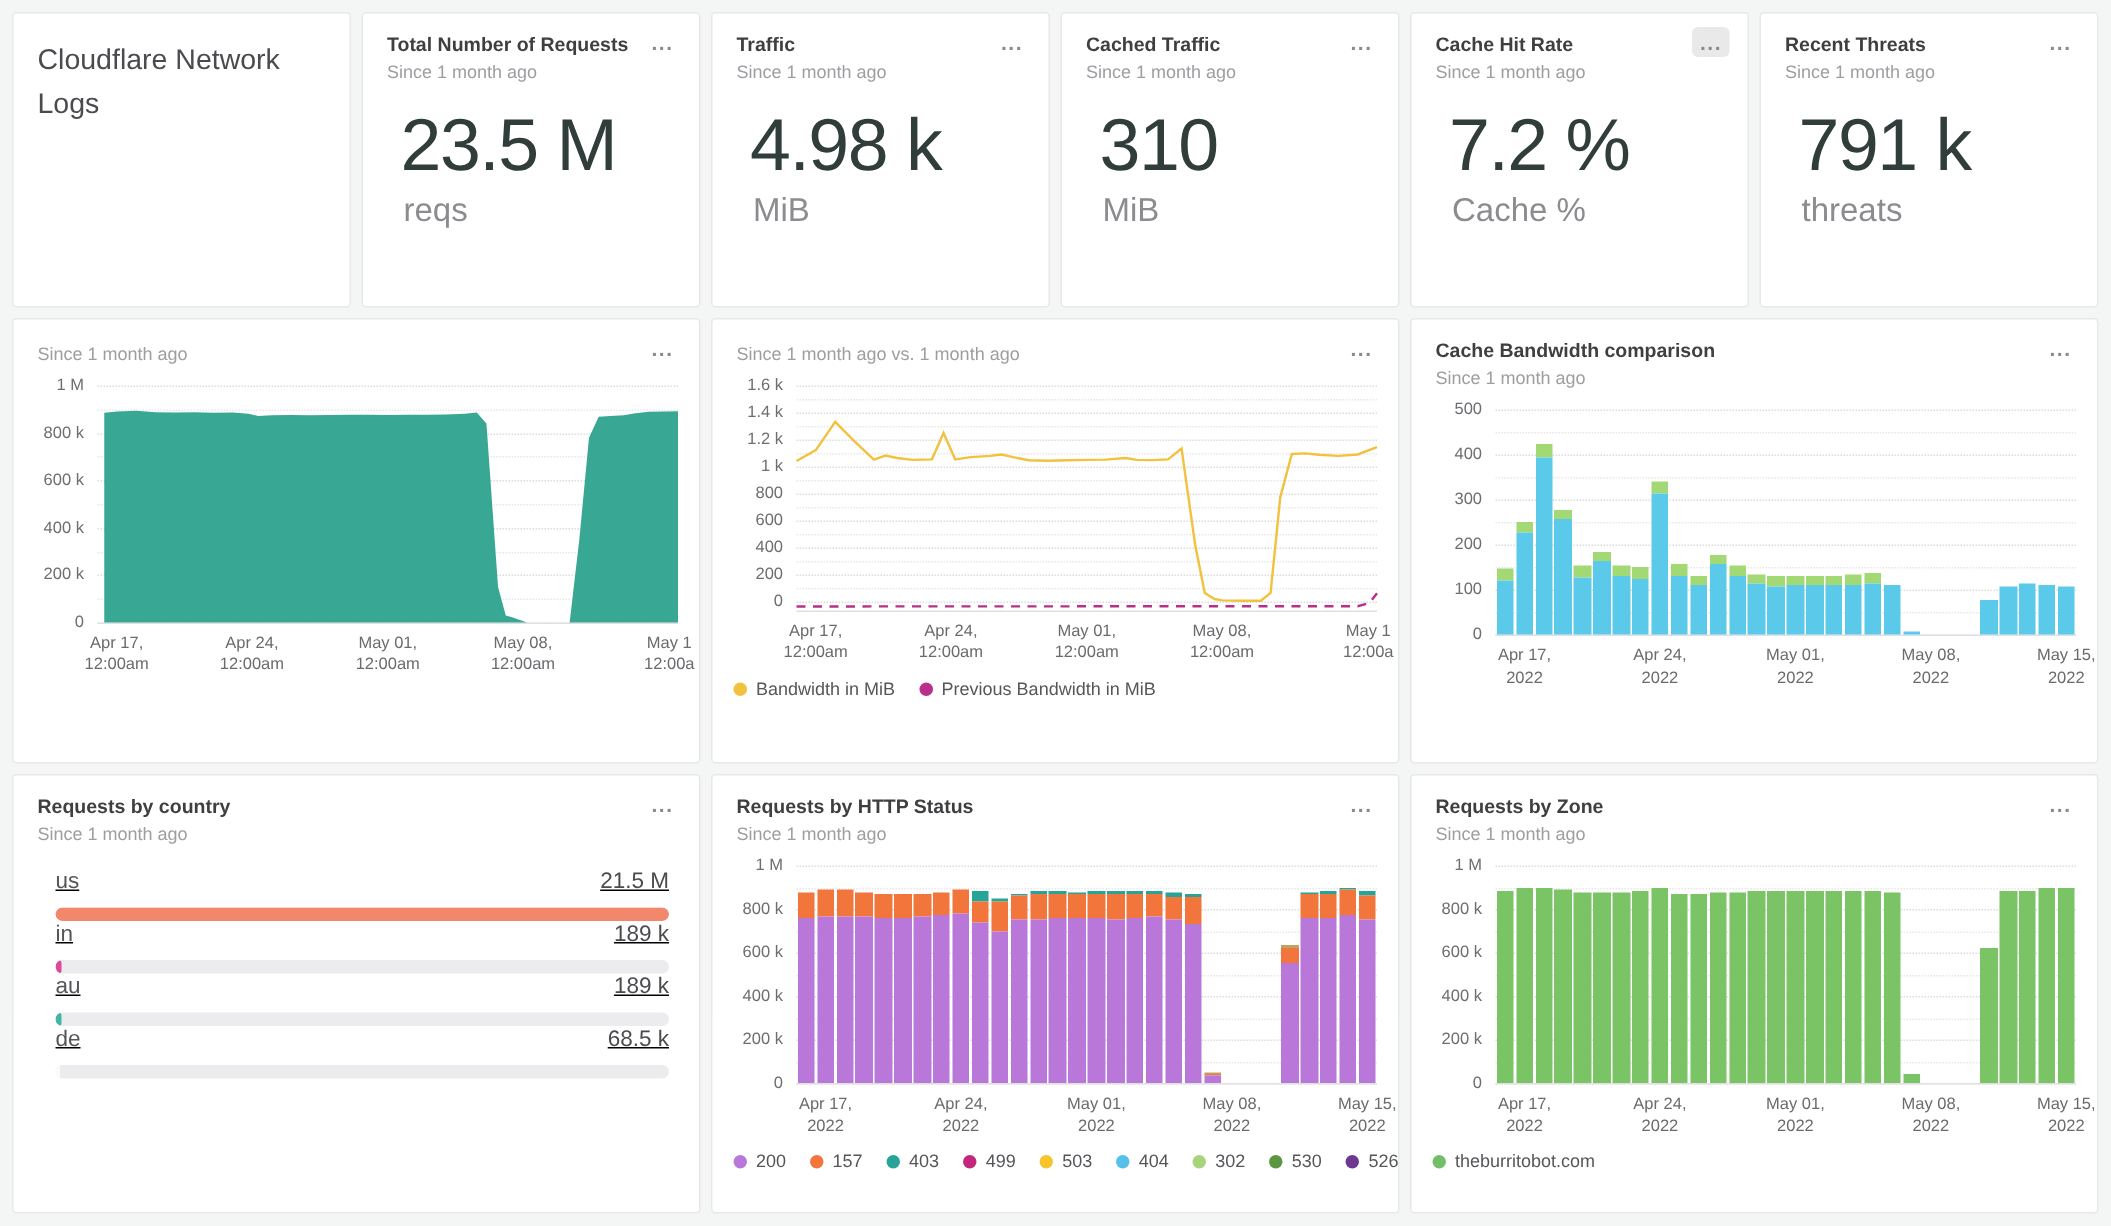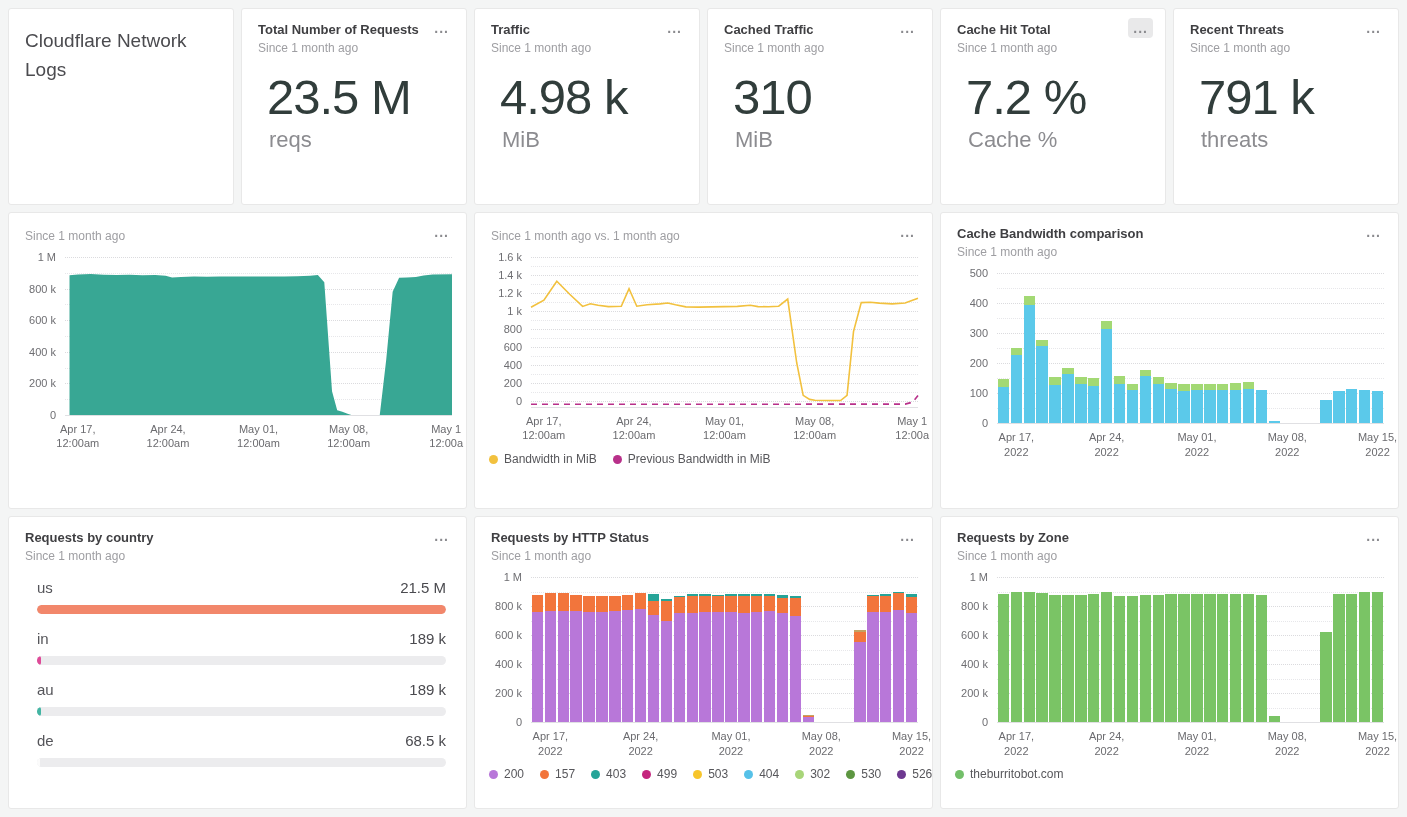--- a/index.html
+++ b/index.html
@@ -34,21 +34,21 @@
   .ytick { position:absolute; right:calc(100% + 9px); transform:translateY(-50%); font-size:11px; color:#6E6E72; white-space:nowrap; }
   .bar { position:absolute; display:flex; flex-direction:column; }
   .bar > div { width:100%; }
   .xlabels { position:relative; height:32px; margin-top:7px; }
   .xtick { position:absolute; transform:translateX(-50%); text-align:center; font-size:11px; color:#6B6B6F; line-height:1.3; white-space:nowrap; }
   .legend { display:flex; gap:16px; margin:6px 0 0 14px; align-items:center; flex-wrap:nowrap; }
   .legend-item { display:flex; align-items:center; gap:6px; font-size:12px; color:#57575B; cursor:pointer; white-space:nowrap; }
   .legend-dot { width:9px; height:9px; border-radius:50%; flex:none; }
   
   .country-list { margin:16px 20px 0 28px; }
-  .country-row { margin-bottom:16px; }
+  .country-row { margin-bottom:0;text-decoration:underline; }
   .country-line { display:flex; justify-content:space-between; align-items:baseline; font-size:15px; color:#55555A; margin-bottom:9px; }
   .country-val { color:#4A4A4F; }
   .country-track { height:9px; background:#ECECEE; border-radius:5px; overflow:hidden; position:relative; }
   .country-fill { position:absolute; left:0; top:0; bottom:0; border-radius:5px; min-width:3px; }
 </style>
 </head>
 <body>
 
 <div class="dashboard">
 
@@ -89,21 +89,21 @@
         <div class="panel-menu">...</div>
       </div>
       <div class="stat-body">
         <div class="stat-value">310</div>
         <div class="stat-unit">MiB</div>
       </div>
     </div>
 
     <div class="panel">
       <div class="panel-header">
-        <div class="panel-title">Cache Hit Total</div>
+        <div class="panel-title">Cache Hit Rate</div>
         <div class="panel-sub">Since 1 month ago</div>
         <div class="panel-menu hl">...</div>
       </div>
       <div class="stat-body">
         <div class="stat-value">7.2 %</div>
         <div class="stat-unit">Cache %</div>
       </div>
     </div>
 
     <div class="panel">

